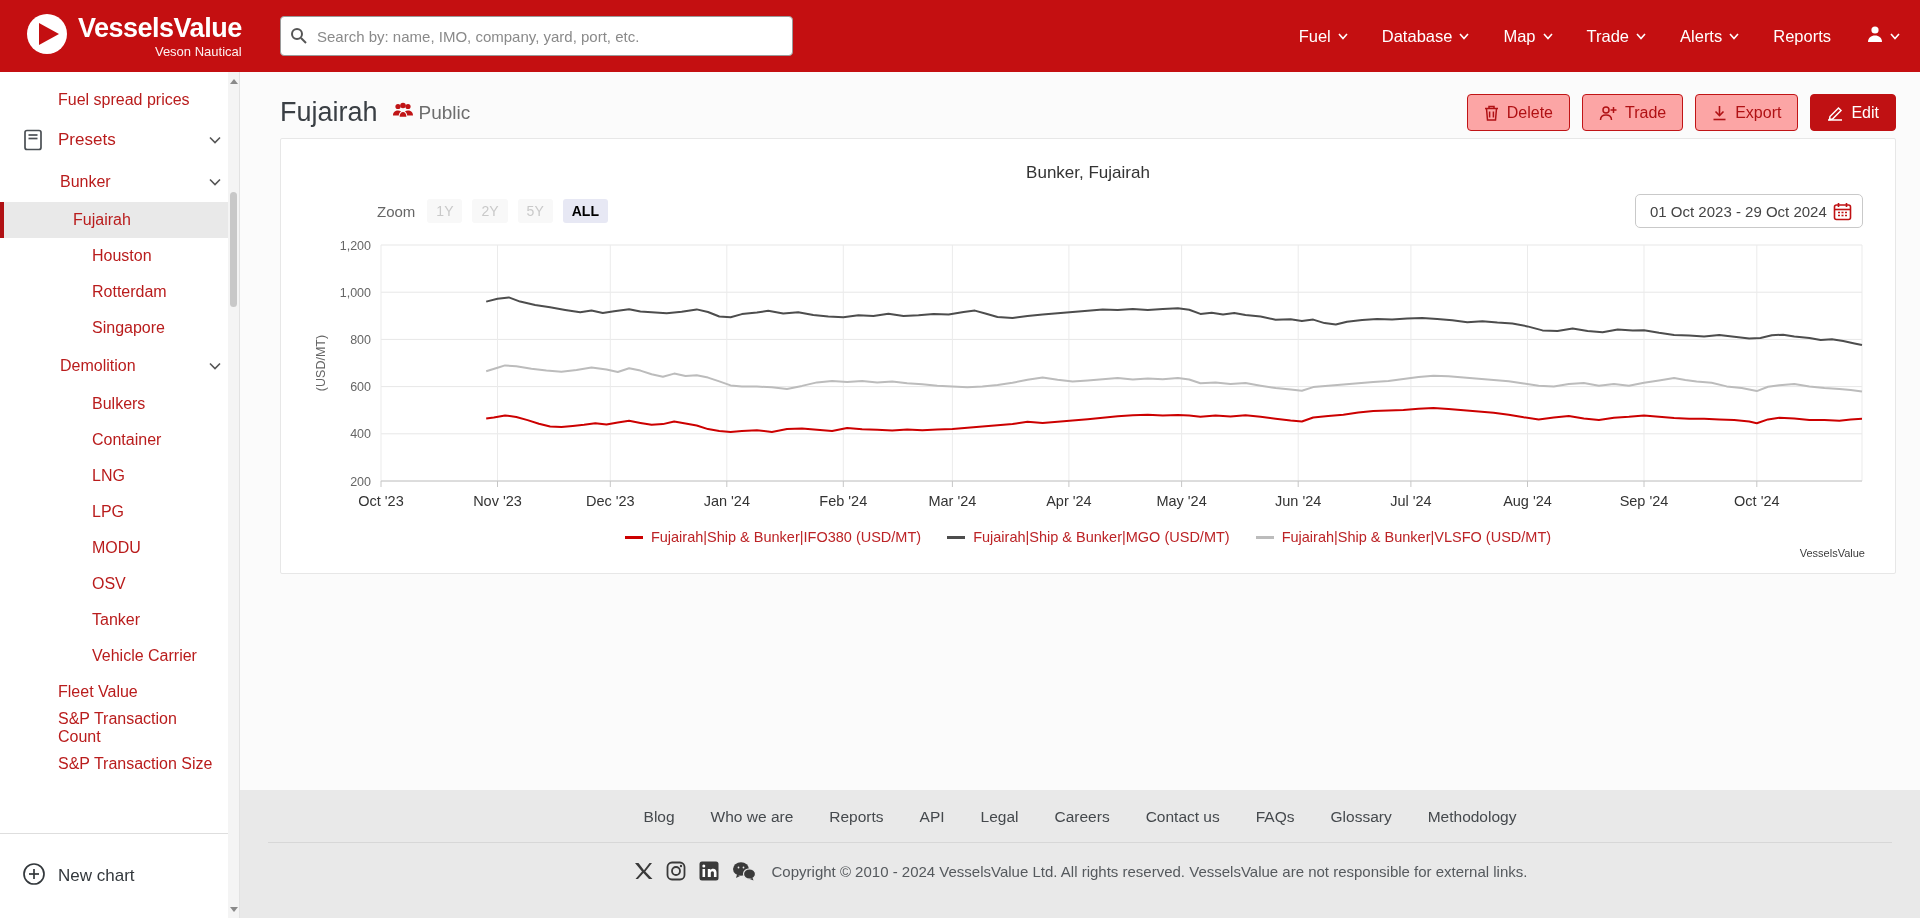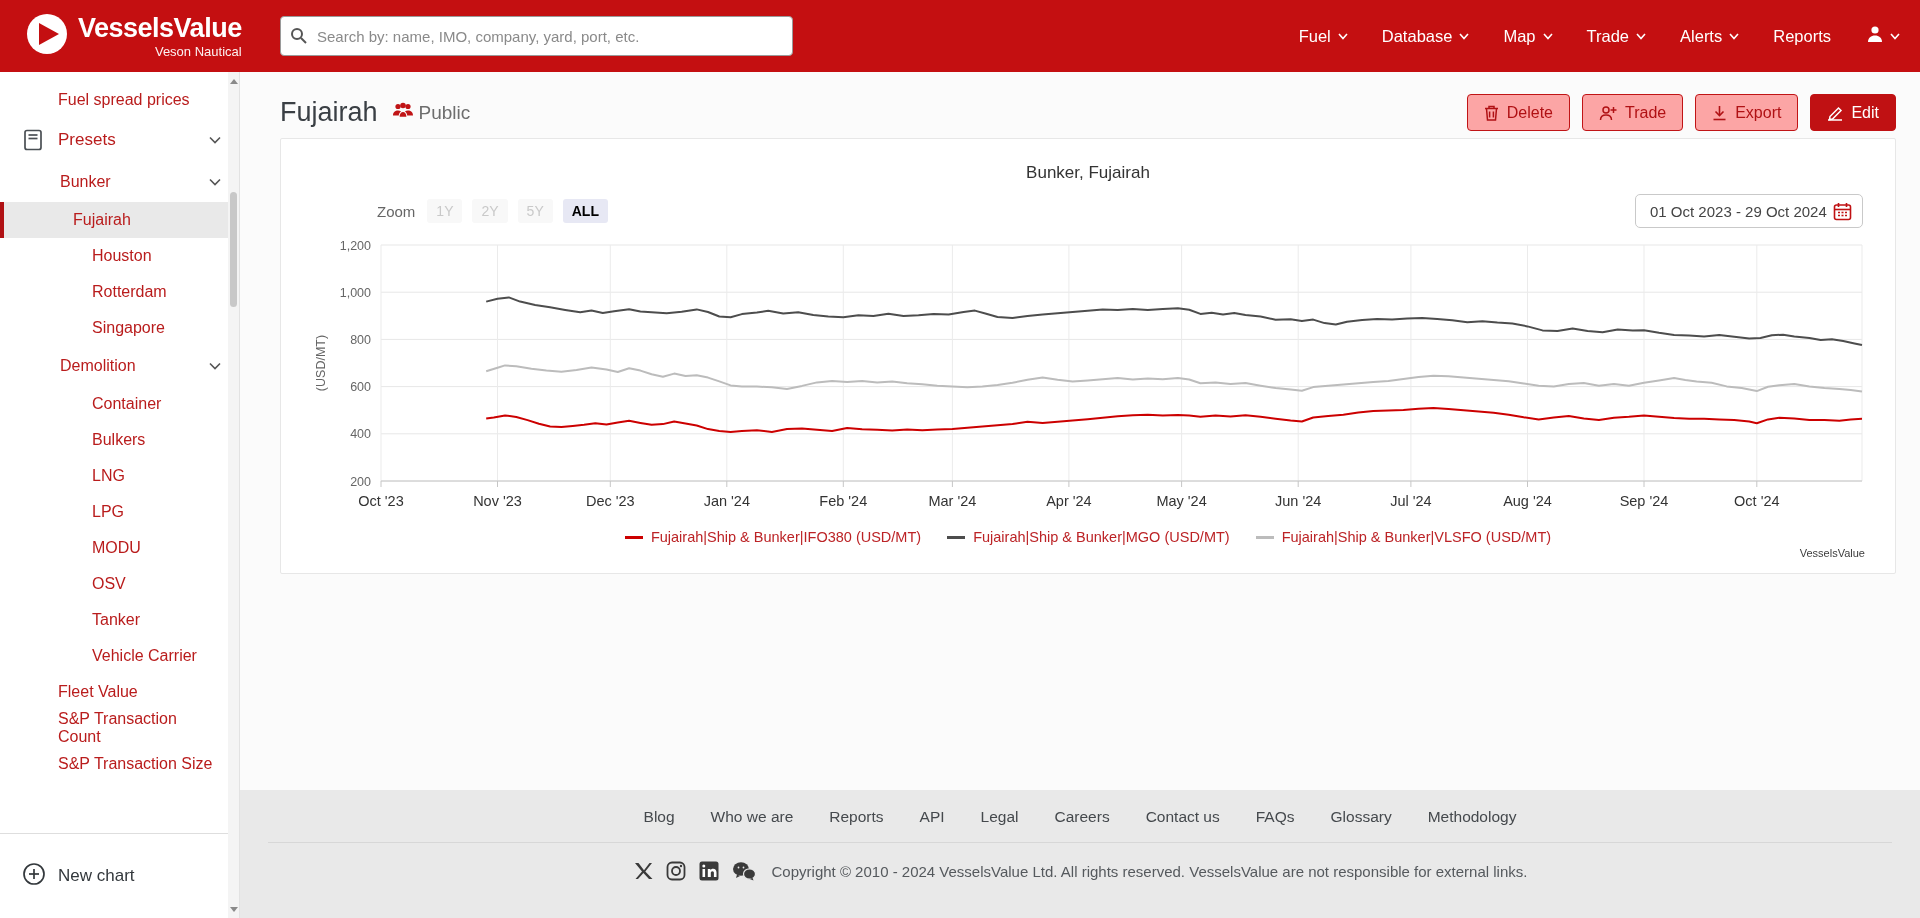--- a/index.html
+++ b/index.html
@@ -200,24 +200,24 @@
       </div>
       <div class="side-item lvlh">
         <span>Demolition</span>
         <span class="side-right">
           <svg width="12" height="8" viewBox="0 0 12 8" fill="none" stroke="#555" stroke-width="1.6">
             <path d="M1 1.5 L6 6.5 L11 1.5"></path>
           </svg>
         </span>
       </div>
       <div class="side-item lvl2">
+        <span>Bulkers</span>
+      </div>
+      <div class="side-item lvl2">
         <span>Container</span>
-      </div>
-      <div class="side-item lvl2">
-        <span>Bulkers</span>
       </div>
       <div class="side-item lvl2">
         <span>LNG</span>
       </div>
       <div class="side-item lvl2">
         <span>LPG</span>
       </div>
       <div class="side-item lvl2">
         <span>MODU</span>
       </div>

